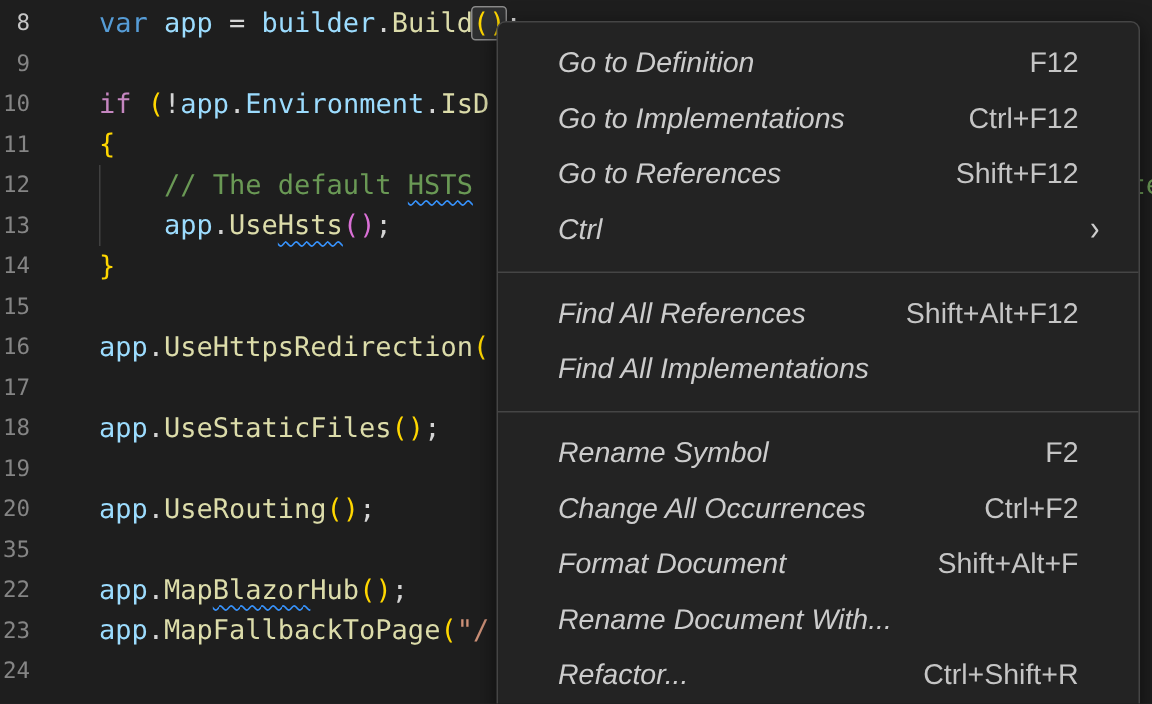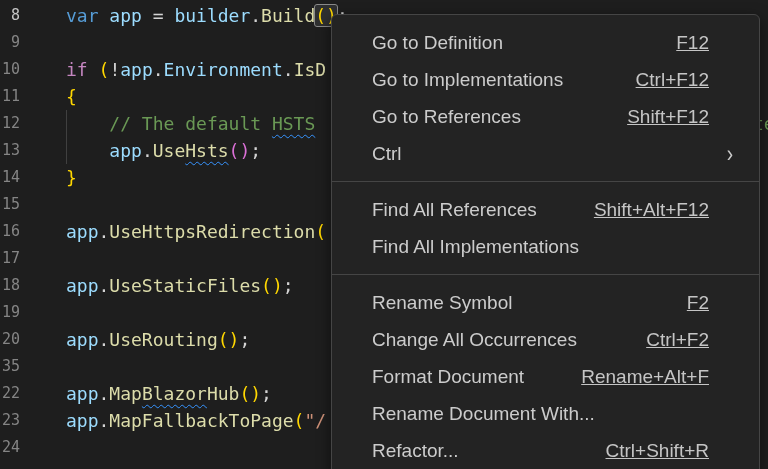--- a/index.html
+++ b/index.html
@@ -59,22 +59,22 @@
     padding:9px 0;
     box-sizing:border-box;
     color:var(--menu_text,#cccccc);
     font-size:19px;
     z-index:10;
   }
   .menu-item{
     height:37px;display:flex;align-items:center;
     padding:0 14px 0 40px;cursor:default;
   }
-  .menu-label{white-space:nowrap;}
-  .menu-shortcut{margin-left:auto;margin-right:36px;color:#c5c5c5;white-space:nowrap;text-decoration:underline;}
+  .menu-label{white-space:nowrap;font-style:italic;}
+  .menu-shortcut{margin-left:auto;margin-right:26px;color:#c5c5c5;white-space:nowrap;}
   .submenu-arrow{
     margin-left:auto;margin-right:12px;
     font-size:19px;color:#cccccc;
     transform:scaleY(1.25);
   }
   .menu-sep{height:1px;background:var(--separator,#454545);margin:9px 0;}
 </style>
 </head>
 <body>
 
@@ -131,21 +131,21 @@
     <div class="menu-item">
       <span class="menu-label">Rename Symbol</span>
       <span class="menu-shortcut">F2</span>
     </div>
     <div class="menu-item">
       <span class="menu-label">Change All Occurrences</span>
       <span class="menu-shortcut">Ctrl+F2</span>
     </div>
     <div class="menu-item">
       <span class="menu-label">Format Document</span>
-      <span class="menu-shortcut">Rename+Alt+F</span>
+      <span class="menu-shortcut">Shift+Alt+F</span>
     </div>
     <div class="menu-item">
       <span class="menu-label">Rename Document With...</span>
       <span class="menu-shortcut"></span>
     </div>
     <div class="menu-item">
       <span class="menu-label">Refactor...</span>
       <span class="menu-shortcut">Ctrl+Shift+R</span>
     </div>
   </div>

